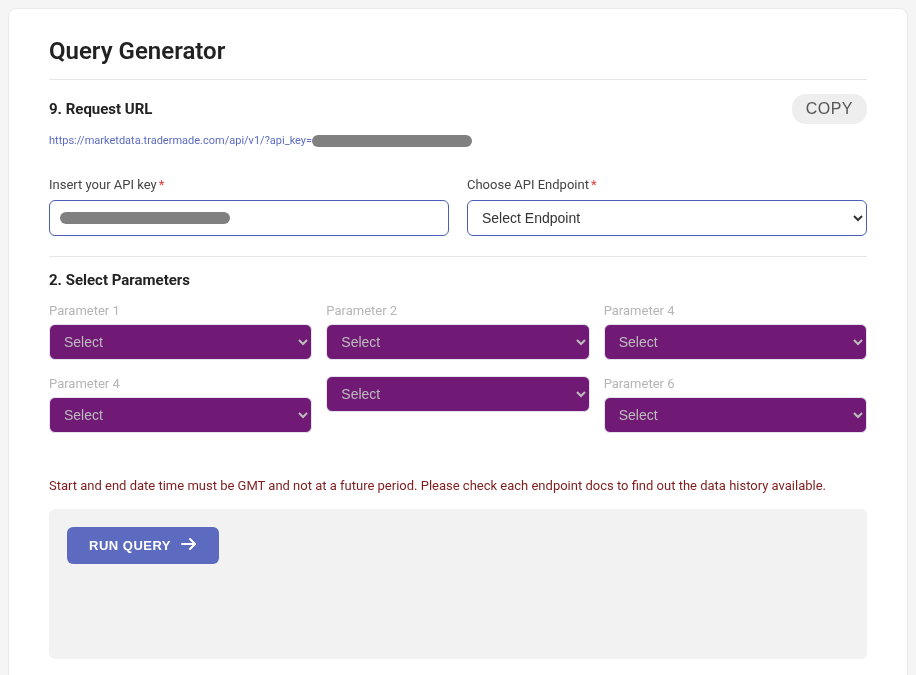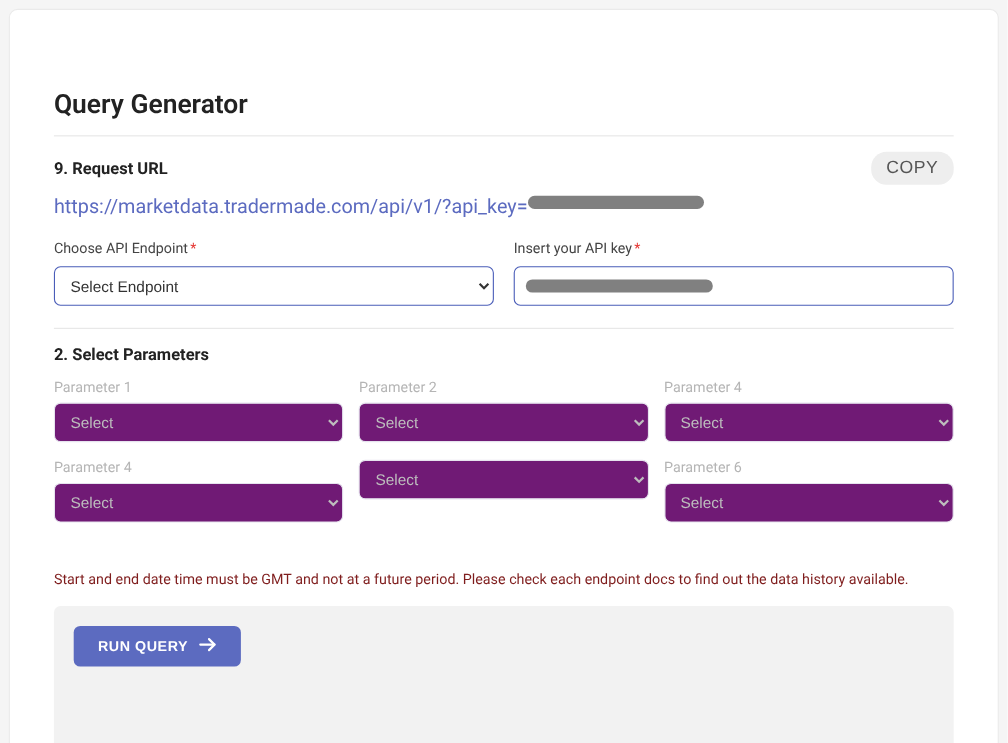--- a/index.html
+++ b/index.html
@@ -20,21 +20,20 @@
       border-radius: 8px;
       padding: 28px 40px 24px 40px;
       max-width: 916px;
       margin: 0 auto;
     }
     h1.title {
       font-size: 24px;
       font-weight: 600;
       color: #222;
       margin-bottom: 14px;
-      margin-top: 44px;
     }
     .hr {
       border: none;
       border-top: 1px solid #e6e6e6;
       margin-bottom: 14px;
     }
     .section-header {
       display: flex;
       justify-content: space-between;
       align-items: center;
@@ -51,24 +50,25 @@
       border: none;
       border-radius: 14px;
       padding: 6px 14px;
       font-size: 16px;
       letter-spacing: 0.5px;
       color: #555;
       cursor: pointer;
       font-weight: 500;
     }
     .url-line {
-      font-size: 18px;
+      font-size: 11px;
       color: #5c6bc0;
-      margin-bottom: 20px;
-      display: flex;
+      margin-bottom: 30px;
+      display: flex;
+      align-items: center;
     }
     .url-line a {
       color: #5c6bc0;
       text-decoration: none;
     }
     .redacted {
       display: inline-block;
       background: #808080;
       height: 12px;
       border-radius: 6px;
@@ -190,35 +190,35 @@
     <div class="section-title">9. Request URL</div>
     <button class="copy-btn">COPY</button>
   </div>
 
   <div class="url-line">
     <a href="#">https://marketdata.tradermade.com/api/v1/?api_key=</a>
     <span class="redacted" style="width:160px;margin-left:0;"></span>
   </div>
 
   <div class="row2">
+    <div class="col">
+      <div class="field-label">
+        <span>Insert your API key</span><span class="required">*</span>
+      </div>
+      <div class="api-input-wrap">
+        <span class="redacted" style="width:170px;"></span>
+      </div>
+    </div>
     <div class="col">
       <div class="field-label">
         <span>Choose API Endpoint</span><span class="required">*</span>
       </div>
       <select class="endpoint">
         <option>Select Endpoint</option>
       </select>
-    </div>
-    <div class="col">
-      <div class="field-label">
-        <span>Insert your API key</span><span class="required">*</span>
-      </div>
-      <div class="api-input-wrap">
-        <span class="redacted" style="width:170px;"></span>
-      </div>
     </div>
   </div>
 
   <hr class="hr">
 
   <div class="section-title" style="margin-top:4px;">2. Select Parameters</div>
 
   <div class="param-grid">
     <div>
       <span class="param-label">Parameter 1</span>

